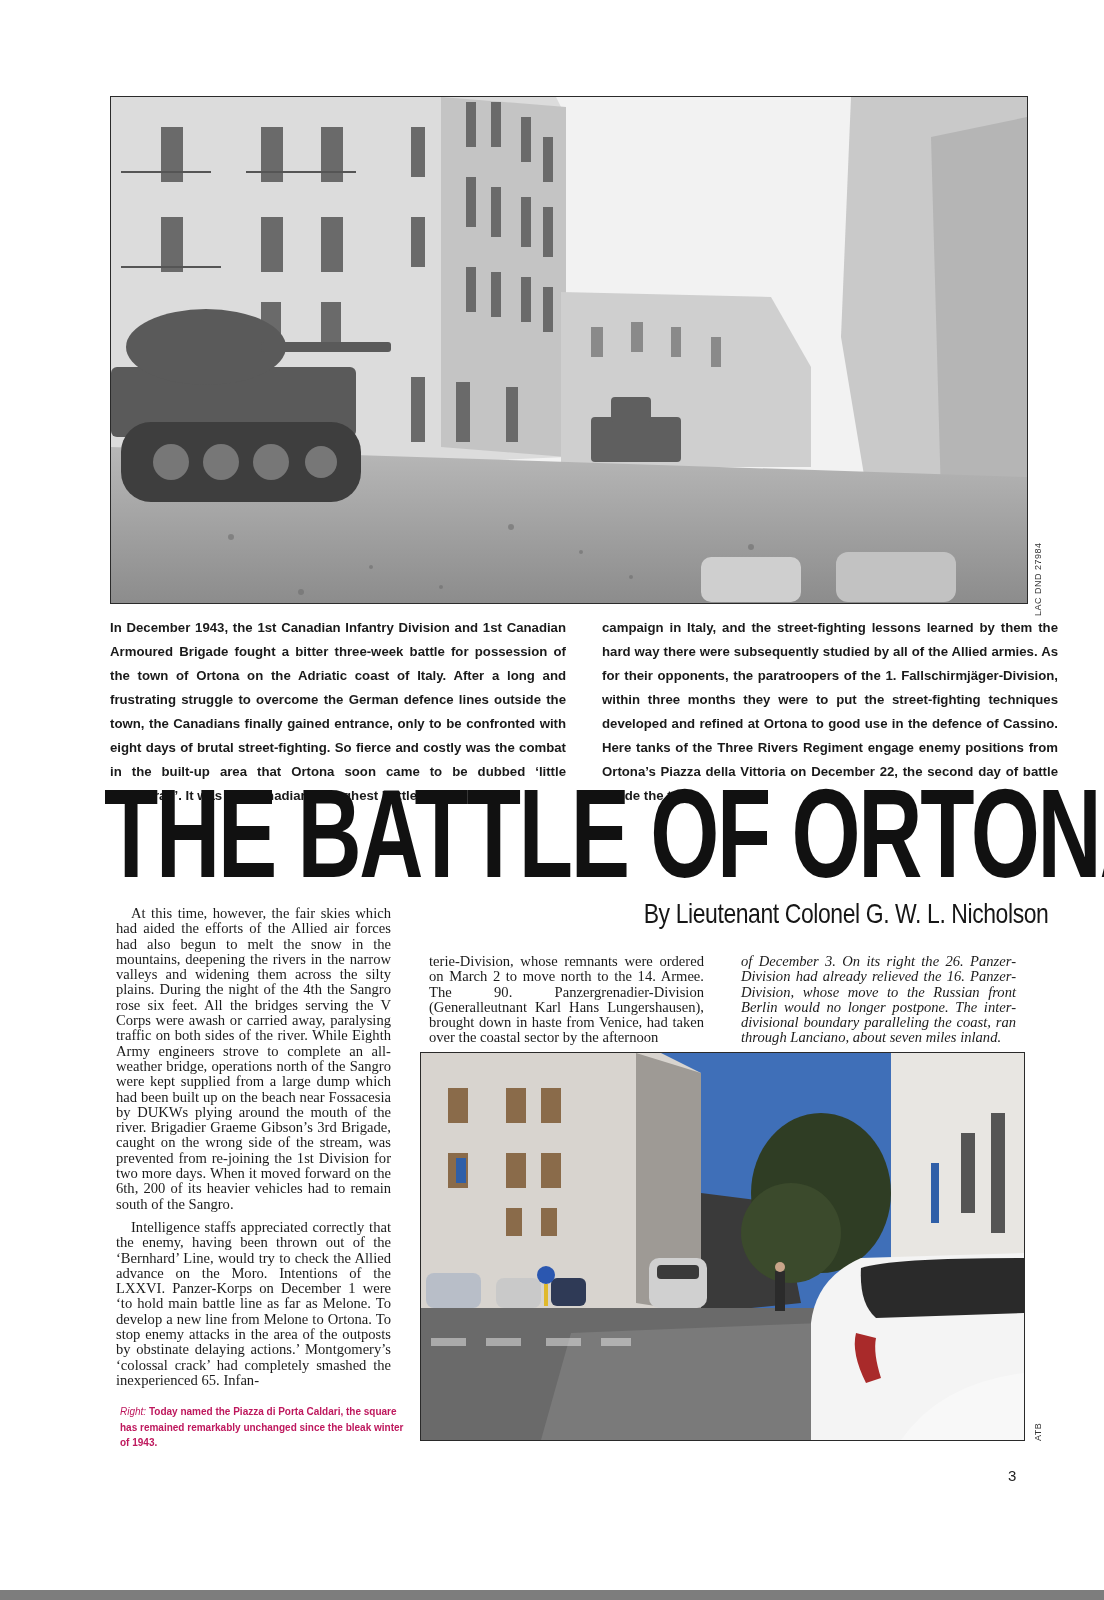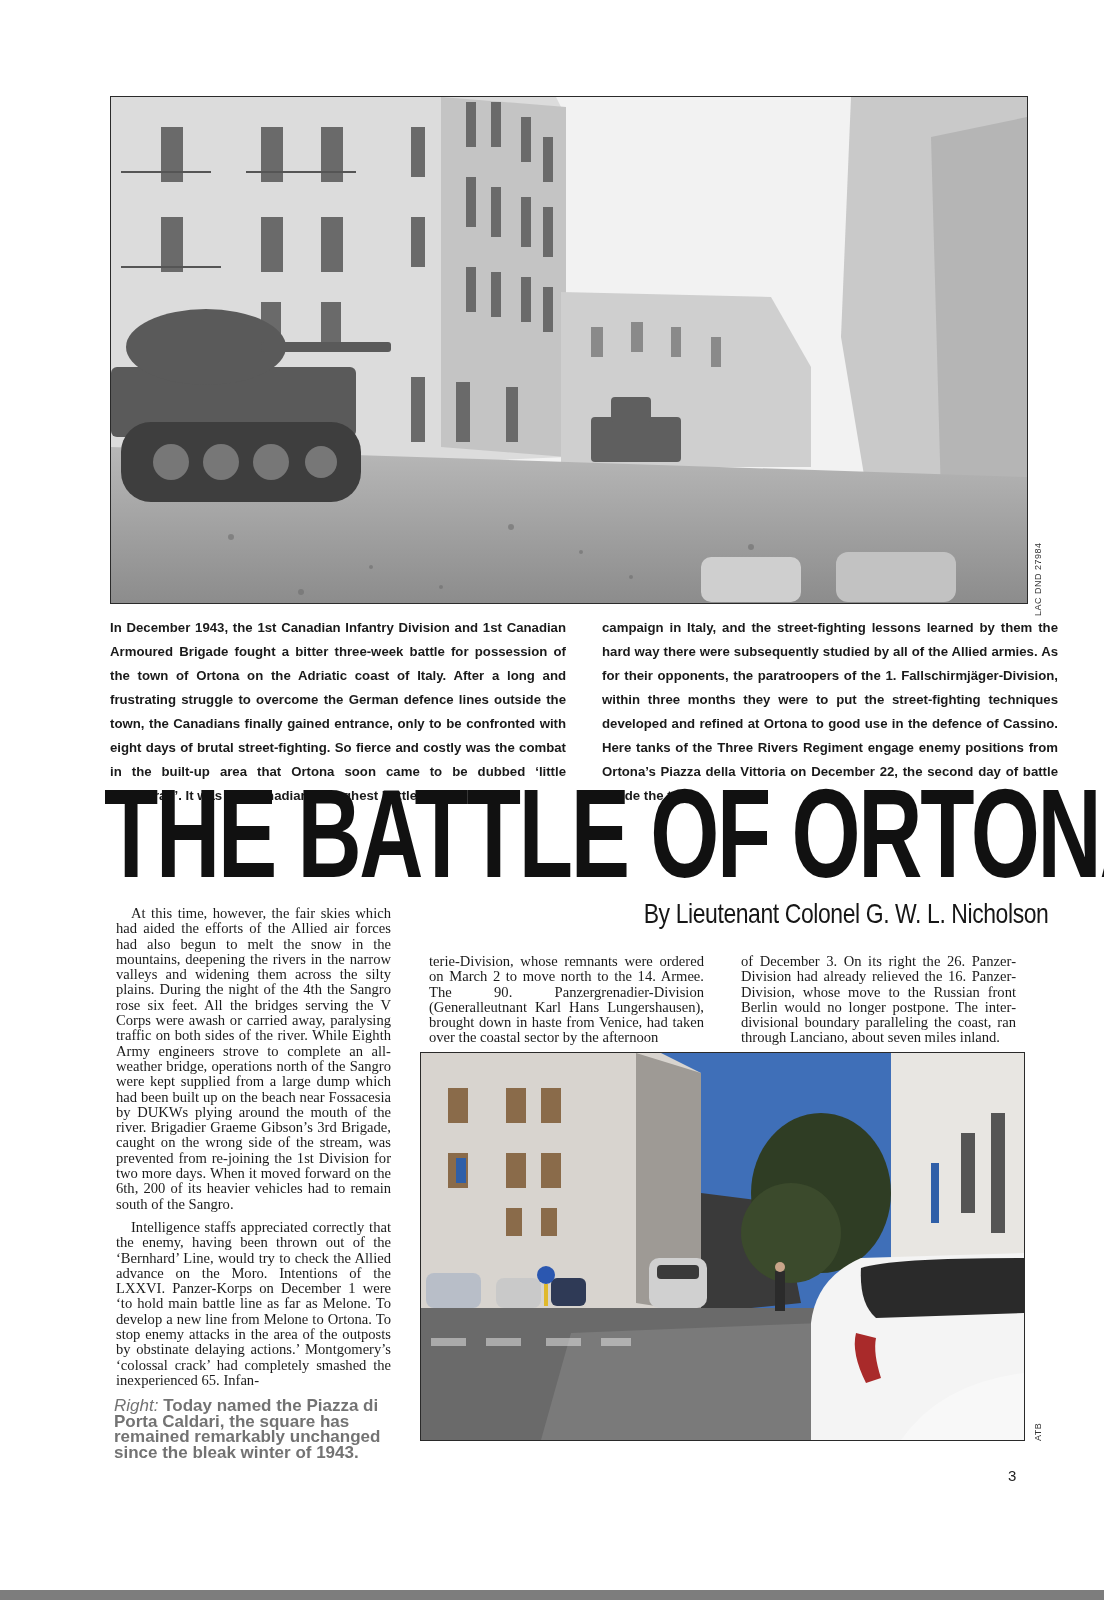--- a/index.html
+++ b/index.html
@@ -52,27 +52,27 @@
   }
 
   
   .body {
     font-family: "Liberation Serif", serif; font-size: 14.6px;
     line-height: 15.3px; text-align: justify; color: #1b1b1b; margin: 0;
   }
   .body p { margin: 8px; text-indent: 15px; }
   #col-left { left: 108px; top: 898px; width: 291px; }
   #col-mid { left: 421px; top: 946px; width: 291px; }
-  #col-right { left: 733px; top: 946px; width: 291px; }
+  #col-right { left: 733px; top: 946px; width: 291px; font-style: italic; }
 
   
   #caption-right {
-    left: 108px; top: 1392px; width: 291px; margin: 6px;
+    left: 108px; top: 1392px; width: 291px; margin: 12px;
     font-family: "Liberation Sans", sans-serif; font-weight: bold;
-    font-size: 17px; line-height: 15.5px; color: #737373;
+    font-size: 10px; line-height: 15.5px; color: #be185d;
   }
   #caption-right .label { font-weight: normal; font-style: italic; }
 
   
   #photo-bottom {
     left: 420px; top: 1052px; width: 603px; height: 387px;
     border: 1px solid #2a2a2a; overflow: hidden; background: #6d7d9b;
   }
   #photo-bottom svg { display: block; }
 

